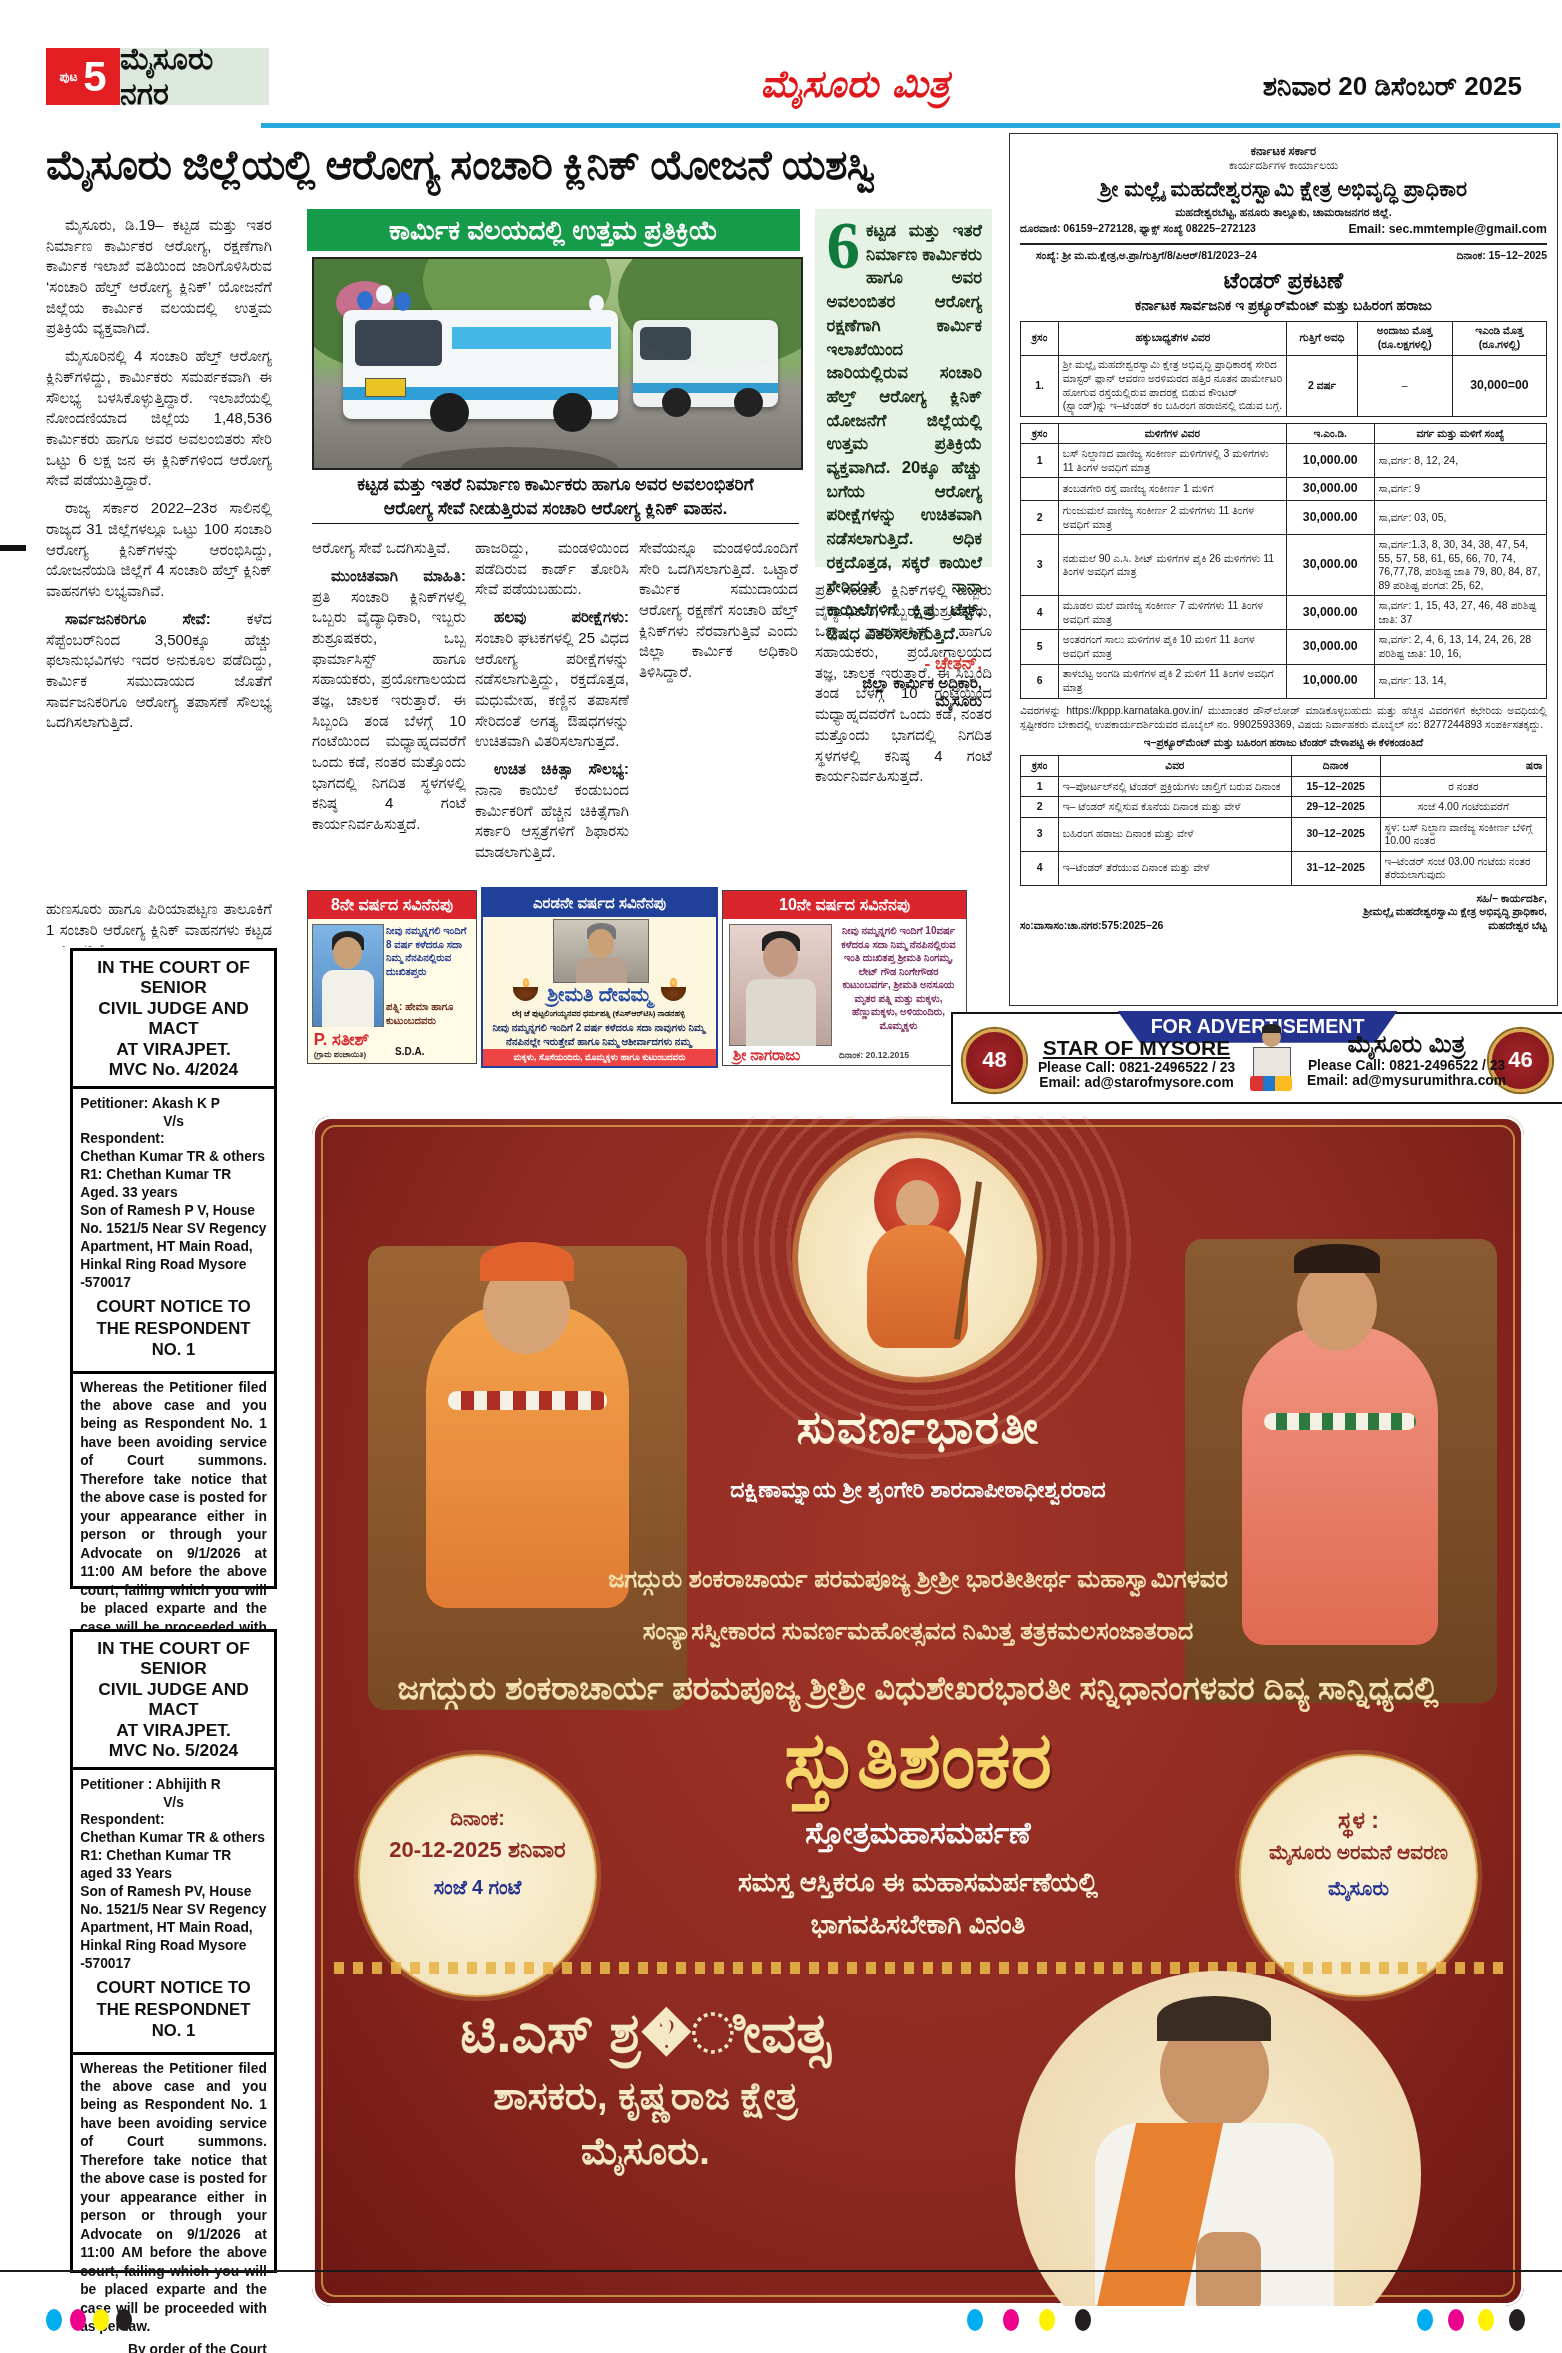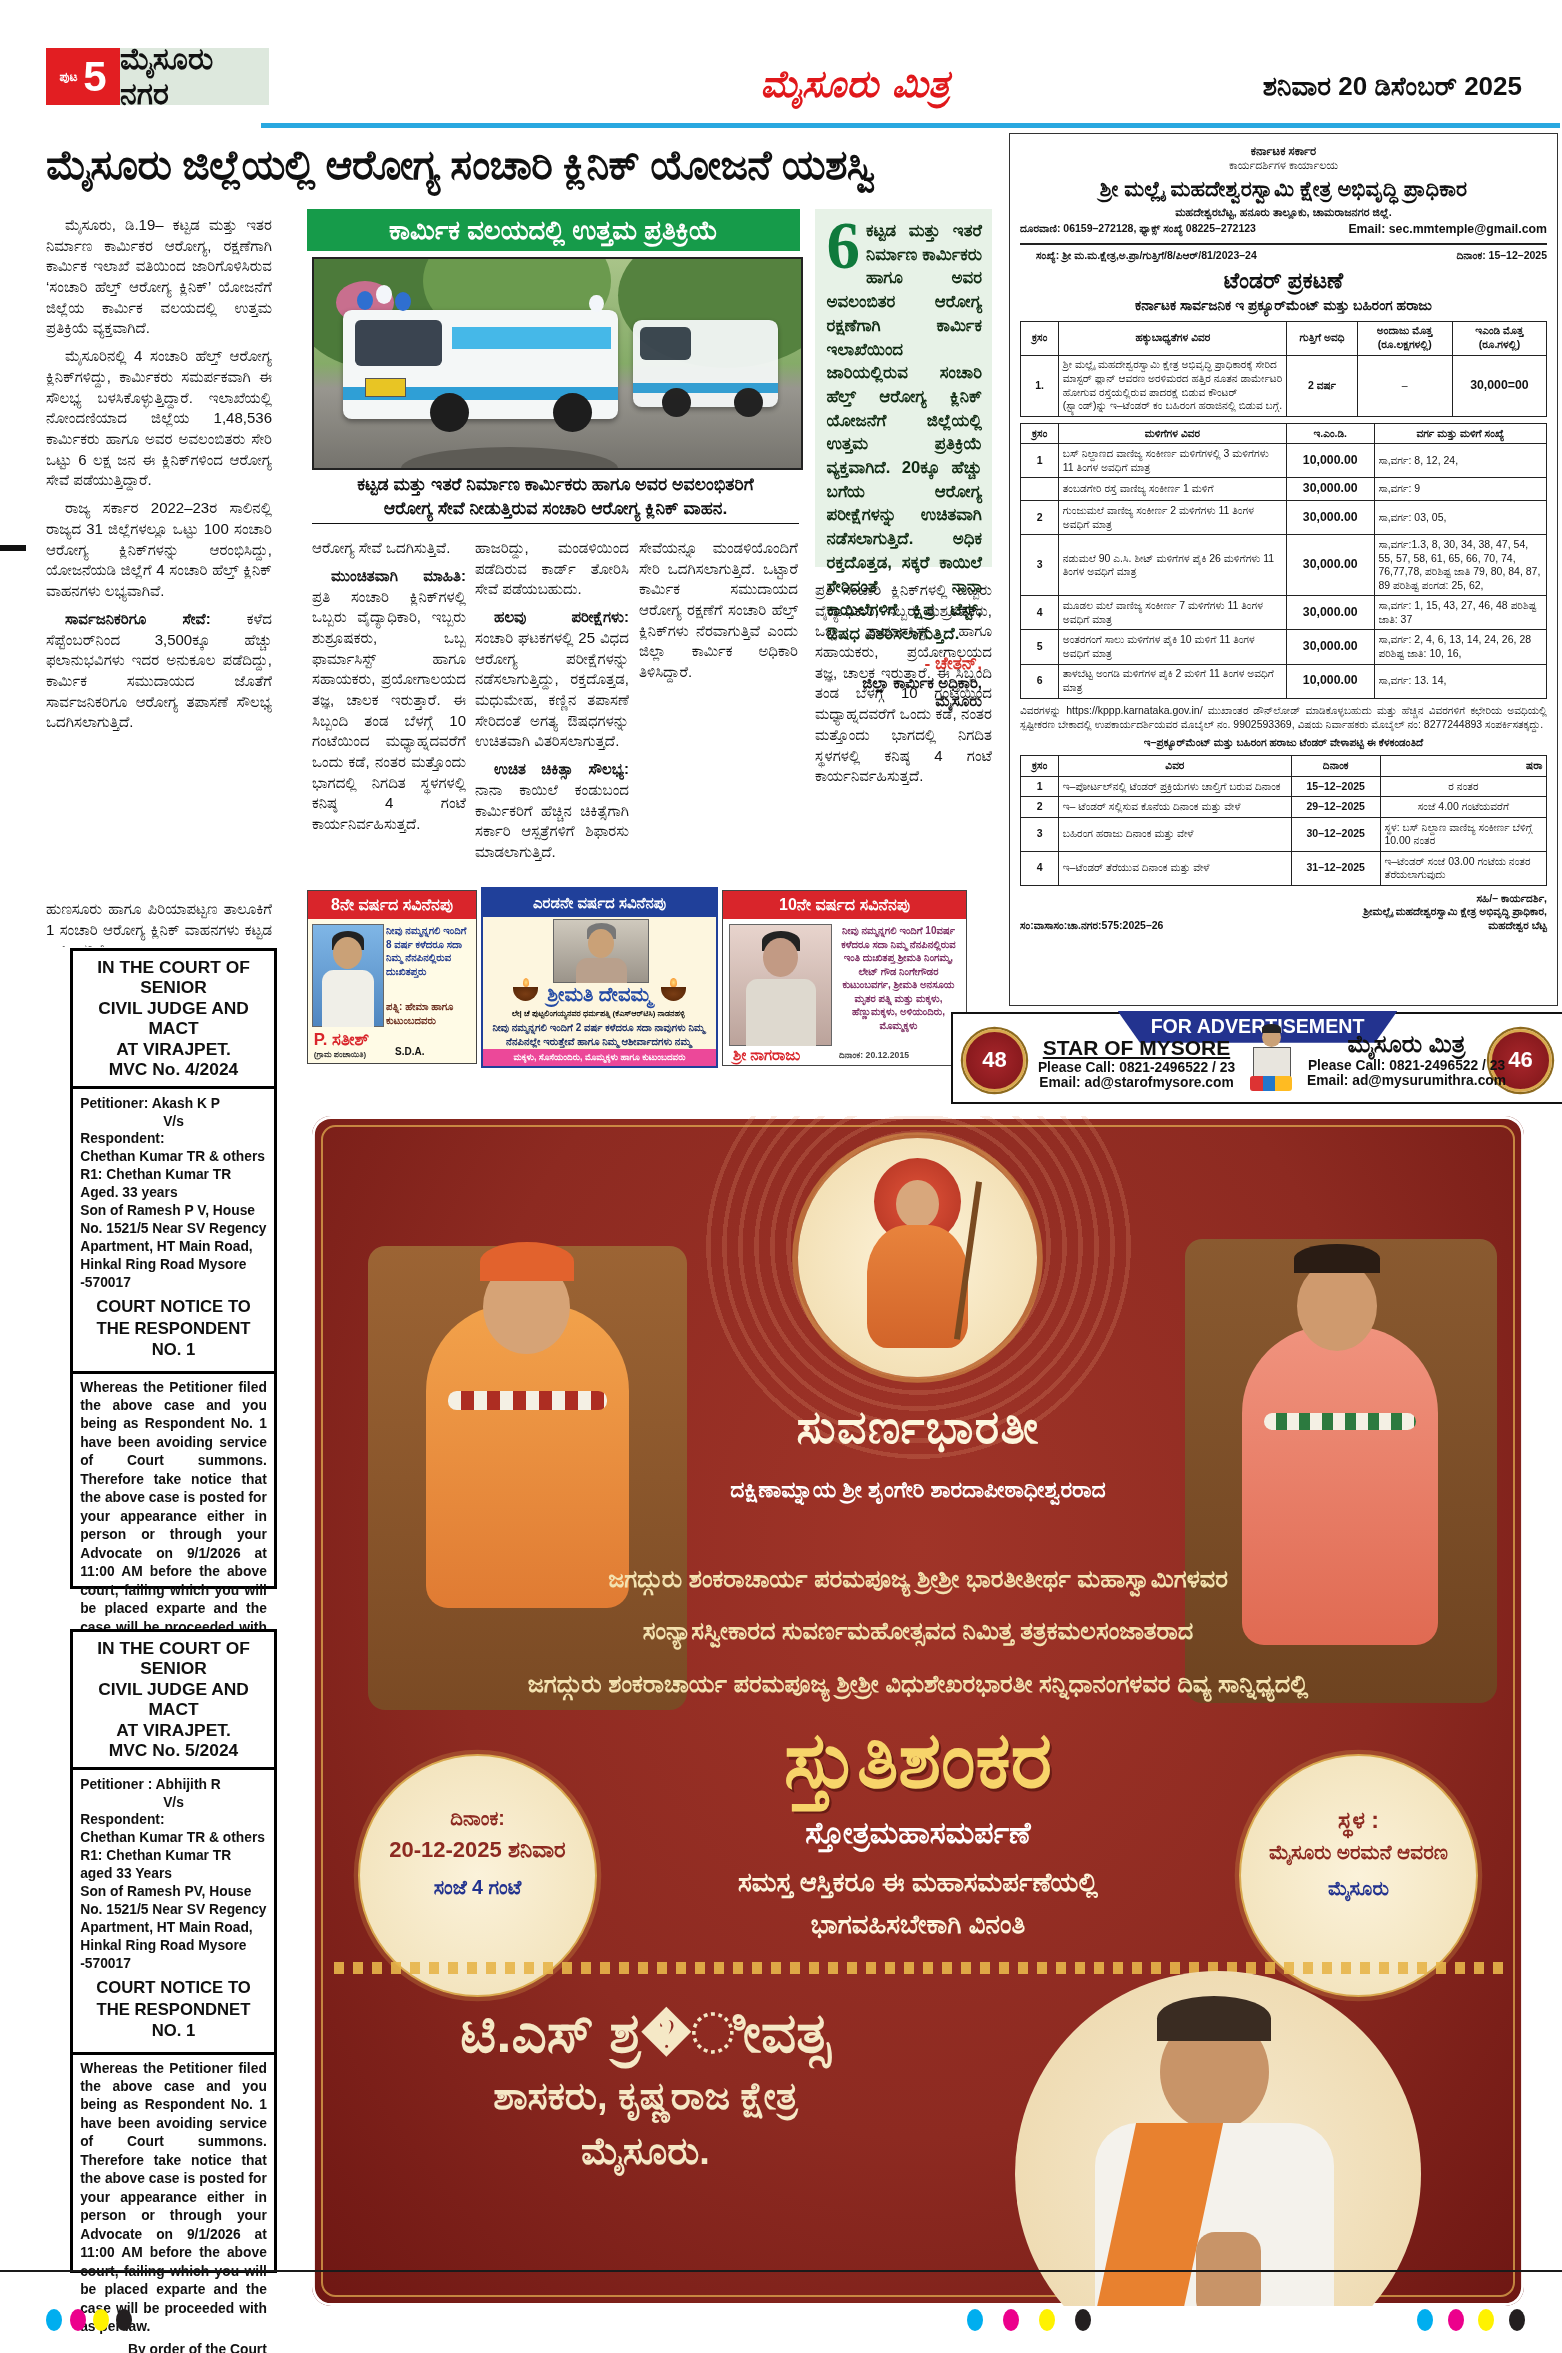--- a/index.html
+++ b/index.html
@@ -322,21 +322,21 @@
       <div class="face" style="left:34px;top:8.7px;width:26px;height:29px;"></div>
       <div class="torso" style="left:22px;top:38px;width:51px;height:25px;background:#b9a08c;"></div>
     </div>
     <div style="position:absolute;left:0;top:94px;width:100%;text-align:center;">
       <span class="diya"></span>
       <span class="kn" style="font-size:19.6px;font-weight:800;color:#234aa5;margin:0 5.8px;">ಶ್ರೀಮತಿ ದೇವಮ್ಮ</span>
       <span class="diya"></span>
     </div>
     <div class="kn" style="position:absolute;left:4.3px;top:120px;width:222px;text-align:center;font-size:8px;font-weight:700;">ಲೇ| ಚೆ ಪುಟ್ಟಲಿಂಗಯ್ಯನವರ ಧರ್ಮಪತ್ನಿ (ಕೆಎಸ್‌ಆರ್‌ಟಿಸಿ) ನಾಡನಹಳ್ಳಿ</div>
     <div class="mem-small kn" style="position:absolute;left:7.2px;top:132px;width:217px;text-align:center;color:#1c2f66;">ನೀವು ನಮ್ಮನ್ನಗಲಿ ಇಂದಿಗೆ 2 ವರ್ಷ ಕಳೆದರೂ ಸದಾ ನಾವುಗಳು ನಿಮ್ಮ ನೆನಪಿನಲ್ಲೇ ಇರುತ್ತೇವೆ ಹಾಗೂ ನಿಮ್ಮ ಆಶೀರ್ವಾದಗಳು ನಮ್ಮ ಜೊತೆಯಲ್ಲಿ ಇರುತ್ತದೆ.</div>
-    <div class="kn" style="position:absolute;left:0;bottom:0;width:100%;height:17.4px;background:#ec4899;color:#fff;font-size:8.7px;font-weight:700;text-align:center;line-height:17.4px;">ಮಕ್ಕಳು, ಸೊಸೆಯಂದಿರು, ಮೊಮ್ಮಕ್ಕಳು ಹಾಗೂ ಕುಟುಂಬದವರು</div>
+    <div class="kn" style="position:absolute;left:0;bottom:0;width:100%;height:17.4px;background:#ef4444;color:#fff;font-size:8.7px;font-weight:700;text-align:center;line-height:17.4px;">ಮಕ್ಕಳು, ಸೊಸೆಯಂದಿರು, ಮೊಮ್ಮಕ್ಕಳು ಹಾಗೂ ಕುಟುಂಬದವರು</div>
   </div>
 
   <div class="abs mem" style="left:722px;top:890px;width:243px;height:174px;background:#fff;">
     <div class="bar kn" style="background:#d9252b;">10ನೇ ವರ್ಷದ ಸವಿನೆನಪು</div>
     <div class="photo-card" style="left:5.8px;top:33px;width:101px;height:120px;background:linear-gradient(#e8d4cd,#bba39b);">
       <div class="hair" style="left:32px;top:5.8px;width:38px;height:20px;"></div>
       <div class="face" style="left:33px;top:13px;width:35px;height:39px;background:#c29a84;"></div>
       <div class="torso" style="left:16px;top:54px;width:70px;height:67px;background:#ded9cf;"></div>
     </div>
     <div class="mem-small kn" style="position:absolute;left:113px;top:33px;width:125px;color:#7d2e62;text-align:center;">ನೀವು ನಮ್ಮನ್ನಗಲಿ ಇಂದಿಗೆ 10ವರ್ಷ ಕಳೆದರೂ ಸದಾ ನಿಮ್ಮ ನೆನಪಿನಲ್ಲಿರುವ ಇಂತಿ ದುಃಖಿತಪ್ತ ಶ್ರೀಮತಿ ನಿಂಗಮ್ಮ, ಲೇಟ್ ಗೌಡ ನಿಂಗೇಗೌಡರ ಕುಟುಂಬವರ್ಗ, ಶ್ರೀಮತಿ ಅನಸೂಯ ಮೃತರ ಪತ್ನಿ ಮತ್ತು ಮಕ್ಕಳು, ಹೆಣ್ಣುಮಕ್ಕಳು, ಅಳಿಯಂದಿರು, ಮೊಮ್ಮಕ್ಕಳು</div>
@@ -444,21 +444,21 @@
       <div class="abs" style="left:72px;top:130px;width:196px;height:319px;border-radius:87px 87px 22px 22px;background:linear-gradient(#f0937e,#e06a52);"></div>
       <div class="abs" style="left:127px;top:65px;width:80px;height:90px;border-radius:50%;background:#cf9a6e;"></div>
       <div class="abs" style="left:124px;top:48px;width:86px;height:29px;border-radius:50% 50% 0 0;background:#2a1c14;"></div>
       <div class="abs" style="left:94px;top:217px;width:152px;height:17.4px;border-radius:8.7px;background:repeating-linear-gradient(90deg,#f4f0e4 0 11.6px,#2c7a3f 11.6px 23px);"></div>
     </div>
 
     <div class="ev-c kn" style="top:284px;font-size:46px;font-weight:800;color:#fdf6dd;letter-spacing:1.4px;">ಸುವರ್ಣಭಾರತೀ</div>
     <div class="ev-c kn" style="top:361px;font-size:22px;font-weight:700;color:#ffffff;">ದಕ್ಷಿಣಾಮ್ನಾಯ ಶ್ರೀ ಶೃಂಗೇರಿ ಶಾರದಾಪೀಠಾಧೀಶ್ವರರಾದ</div>
     <div class="ev-c kn" style="top:449px;font-size:24px;font-weight:800;color:#f3e2b0;">ಜಗದ್ಗುರು ಶಂಕರಾಚಾರ್ಯ ಪರಮಪೂಜ್ಯ ಶ್ರೀಶ್ರೀ ಭಾರತೀತೀರ್ಥ ಮಹಾಸ್ವಾಮಿಗಳವರ</div>
     <div class="ev-c kn" style="top:501px;font-size:24px;font-weight:800;color:#f3e2b0;">ಸಂನ್ಯಾಸಸ್ವೀಕಾರದ ಸುವರ್ಣಮಹೋತ್ಸವದ ನಿಮಿತ್ತ ತತ್ರಕಮಲಸಂಜಾತರಾದ</div>
-    <div class="ev-c kn" style="top:554px;font-size:24px;font-weight:800;color:#f3e2b0;">ಜಗದ್ಗುರು ಶಂಕರಾಚಾರ್ಯ ಪರಮಪೂಜ್ಯ ಶ್ರೀಶ್ರೀ ವಿಧುಶೇಖರಭಾರತೀ ಸನ್ನಿಧಾನಂಗಳವರ ದಿವ್ಯ ಸಾನ್ನಿಧ್ಯದಲ್ಲಿ</div>
+    <div class="ev-c kn" style="top:554px;font-size:32px;font-weight:800;color:#f3e2b0;">ಜಗದ್ಗುರು ಶಂಕರಾಚಾರ್ಯ ಪರಮಪೂಜ್ಯ ಶ್ರೀಶ್ರೀ ವಿಧುಶೇಖರಭಾರತೀ ಸನ್ನಿಧಾನಂಗಳವರ ದಿವ್ಯ ಸಾನ್ನಿಧ್ಯದಲ್ಲಿ</div>
 
     <div class="ev-c kn" style="top:599px;font-size:78px;font-weight:800;color:#f7d46a;text-shadow:2.2px 2.9px 0 rgba(60,10,5,.5);">ಸ್ತುತಿಶಂಕರ</div>
     <div class="ev-c kn" style="top:700px;font-size:30px;font-weight:800;color:#ffffff;">ಸ್ತೋತ್ರಮಹಾಸಮರ್ಪಣೆ</div>
 
     <div class="oval kn" style="left:46px;top:638px;width:235px;height:239px;">
       <div style="margin-top:51px;font-size:19.6px;font-weight:800;color:#8d2a21;">ದಿನಾಂಕ:</div>
       <div style="font-size:22px;font-weight:800;color:#8d2a21;margin-top:7.2px;">20-12-2025 ಶನಿವಾರ</div>
       <div style="font-size:19.6px;font-weight:800;color:#23338f;margin-top:13px;">ಸಂಜೆ 4 ಗಂಟೆ</div>
     </div>
     <div class="oval kn" style="right:46px;top:638px;width:235px;height:239px;">

